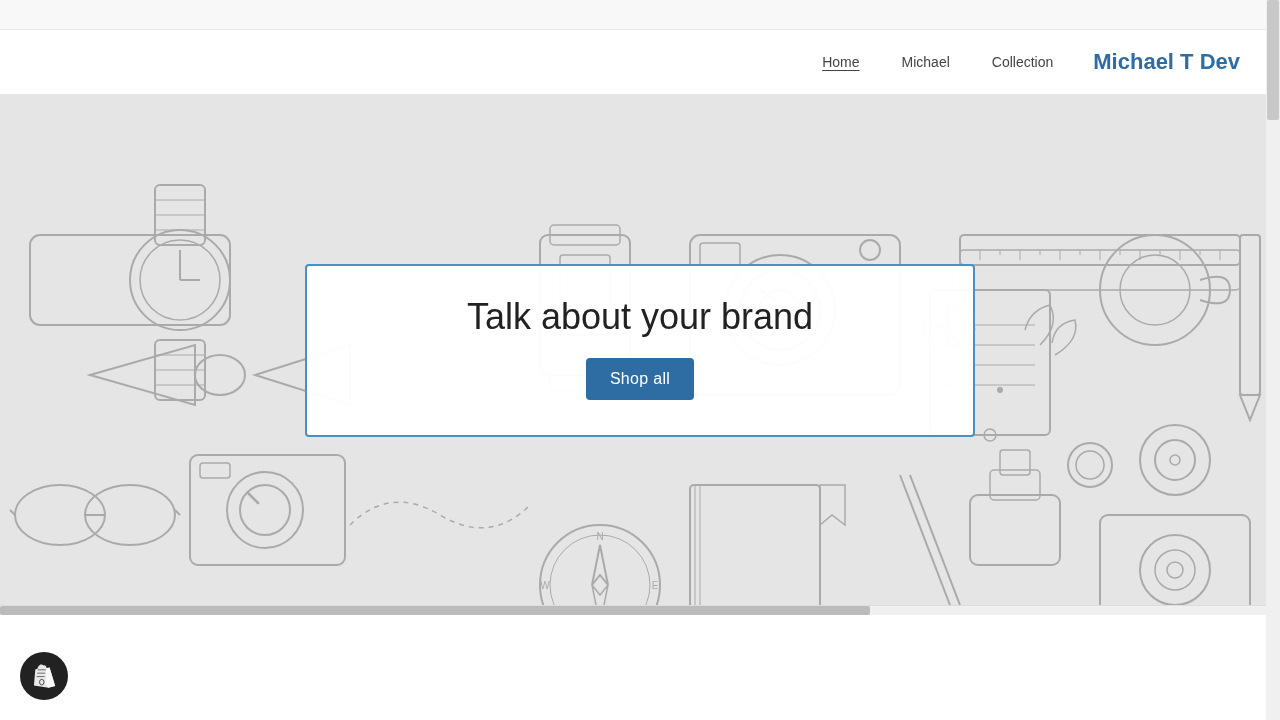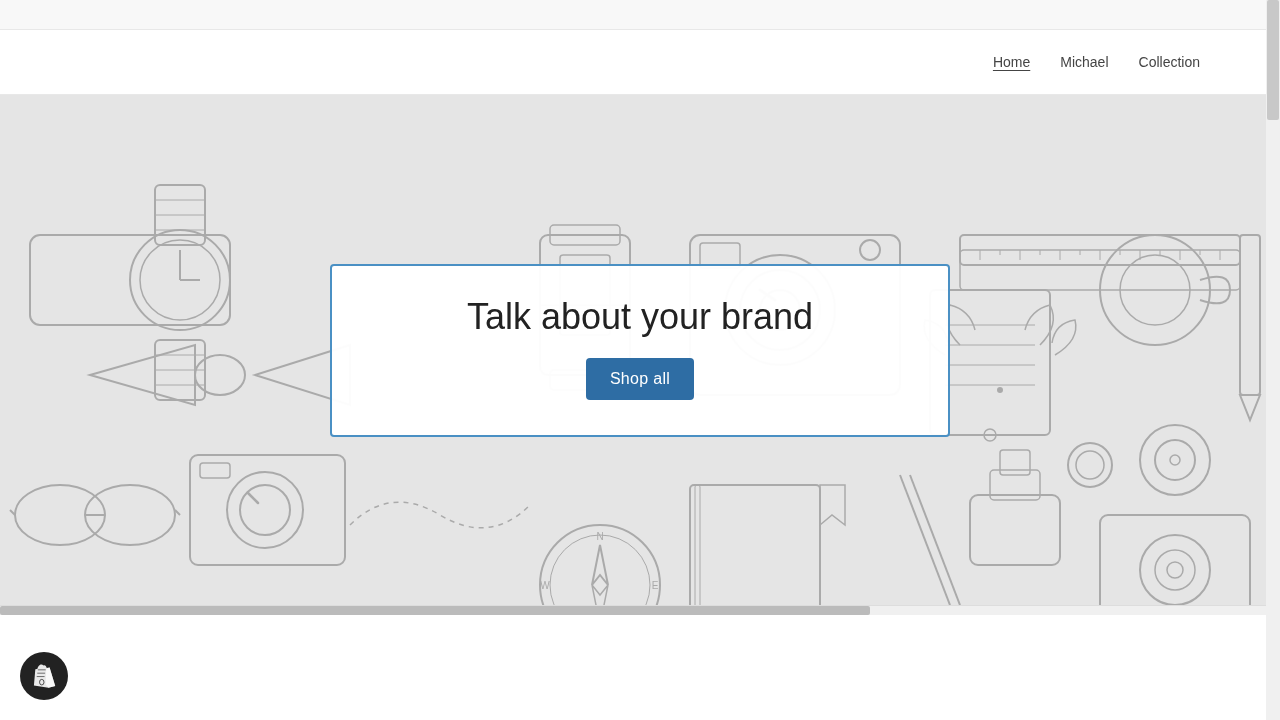--- a/index.html
+++ b/index.html
@@ -18,21 +18,21 @@
       background: #fff;
       border-bottom: 1px solid #e8e8e8;
       display: flex;
       align-items: center;
       justify-content: flex-end;
       padding: 0 40px;
     }
     .nav-links {
       display: flex;
       align-items: center;
-      gap: 30px;
+      gap: 42px;
       margin-right: 40px;
     }
     .nav-link {
       font-size: 14px;
       color: #444;
       text-decoration: none;
       cursor: pointer;
     }
     .nav-link.active {
       text-decoration: underline;
@@ -64,21 +64,21 @@
       width: 100%; height: 100%;
     }
 
     
     .hero-card {
       position: relative;
       z-index: 10;
       background: rgba(255,255,255,0.97);
       border: 2px solid #4a90c4;
       border-radius: 4px;
-      width: 620px;
+      width: 670px;
       min-height: 140px;
       display: flex;
       flex-direction: column;
       align-items: center;
       justify-content: center;
       padding: 30px 40px 35px;
       gap: 20px;
     }
     .hero-title {
       font-size: 36px;
@@ -156,20 +156,21 @@
 <body>
 
 <div class="top-bar"></div>
 
 <header class="header">
   <nav class="nav-links">
     <a class="nav-link active">Home</a>
     <a class="nav-link">Michael</a>
     <a class="nav-link">Collection</a>
   </nav>
+  <span class="brand-name">Michael T Dev</span>
 </header>
 
 <section class="hero">
 
   <svg class="hero-bg-svg" viewBox="0 0 1280 510" xmlns="http://www.w3.org/2000/svg">
 
     <rect width="1280" height="510" fill="#e5e5e5"></rect>
 
     <rect x="30" y="140" width="200" height="90" rx="10" fill="none" stroke="#aaa" stroke-width="2"></rect>
     <circle cx="180" cy="185" r="50" fill="none" stroke="#aaa" stroke-width="2"></circle>

